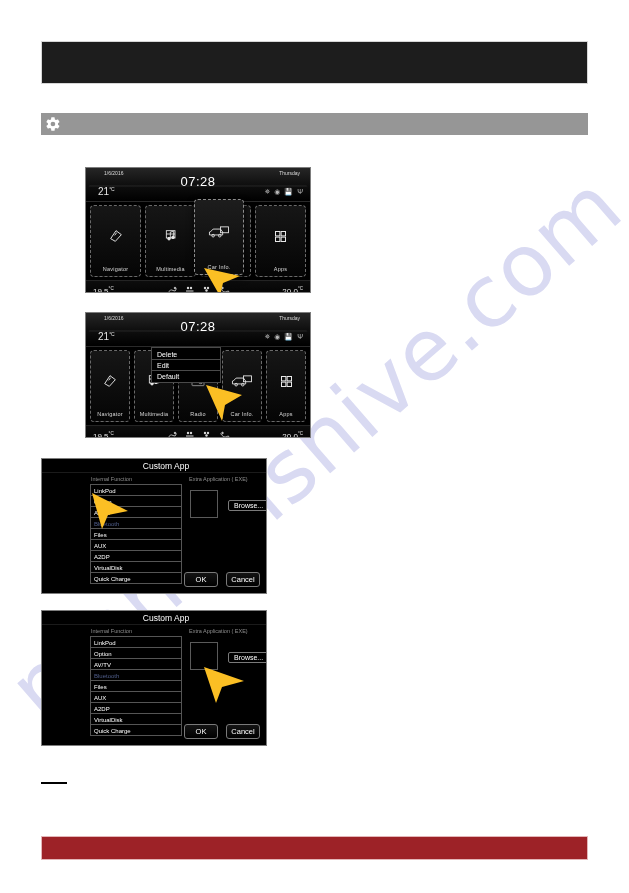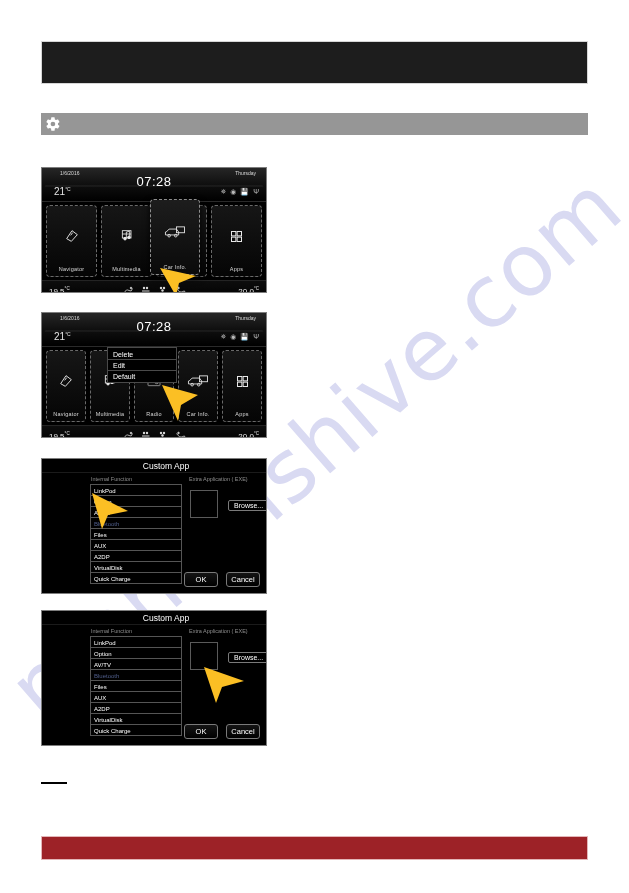--- a/index.html
+++ b/index.html
@@ -54,21 +54,21 @@
   .shot {
     position: absolute;
     background: #000;
     border: 1px solid #7d7d7d;
     z-index: 4;
     overflow: hidden;
     color: #fff;
   }
 
   
-  .hu { width: 226px; height: 126px; }
+  .hu { width: 226px; height: 126px; margin-left: 44px; }
   .hu-top {
     position: relative;
     height: 34px;
     background: linear-gradient(180deg,#262626 0%, #101010 48%, #000 100%);
     border-bottom: 1px solid #2a2a2a;
   }
   .hu-date { position: absolute; left: 18px; top: 2px; font-size: 5px; color: #d9d9d9; }
   .hu-day  { position: absolute; right: 10px; top: 2px; font-size: 5px; color: #d9d9d9; }
   .hu-clock {
     position: absolute; left: 0; right: 0; top: 6px;

